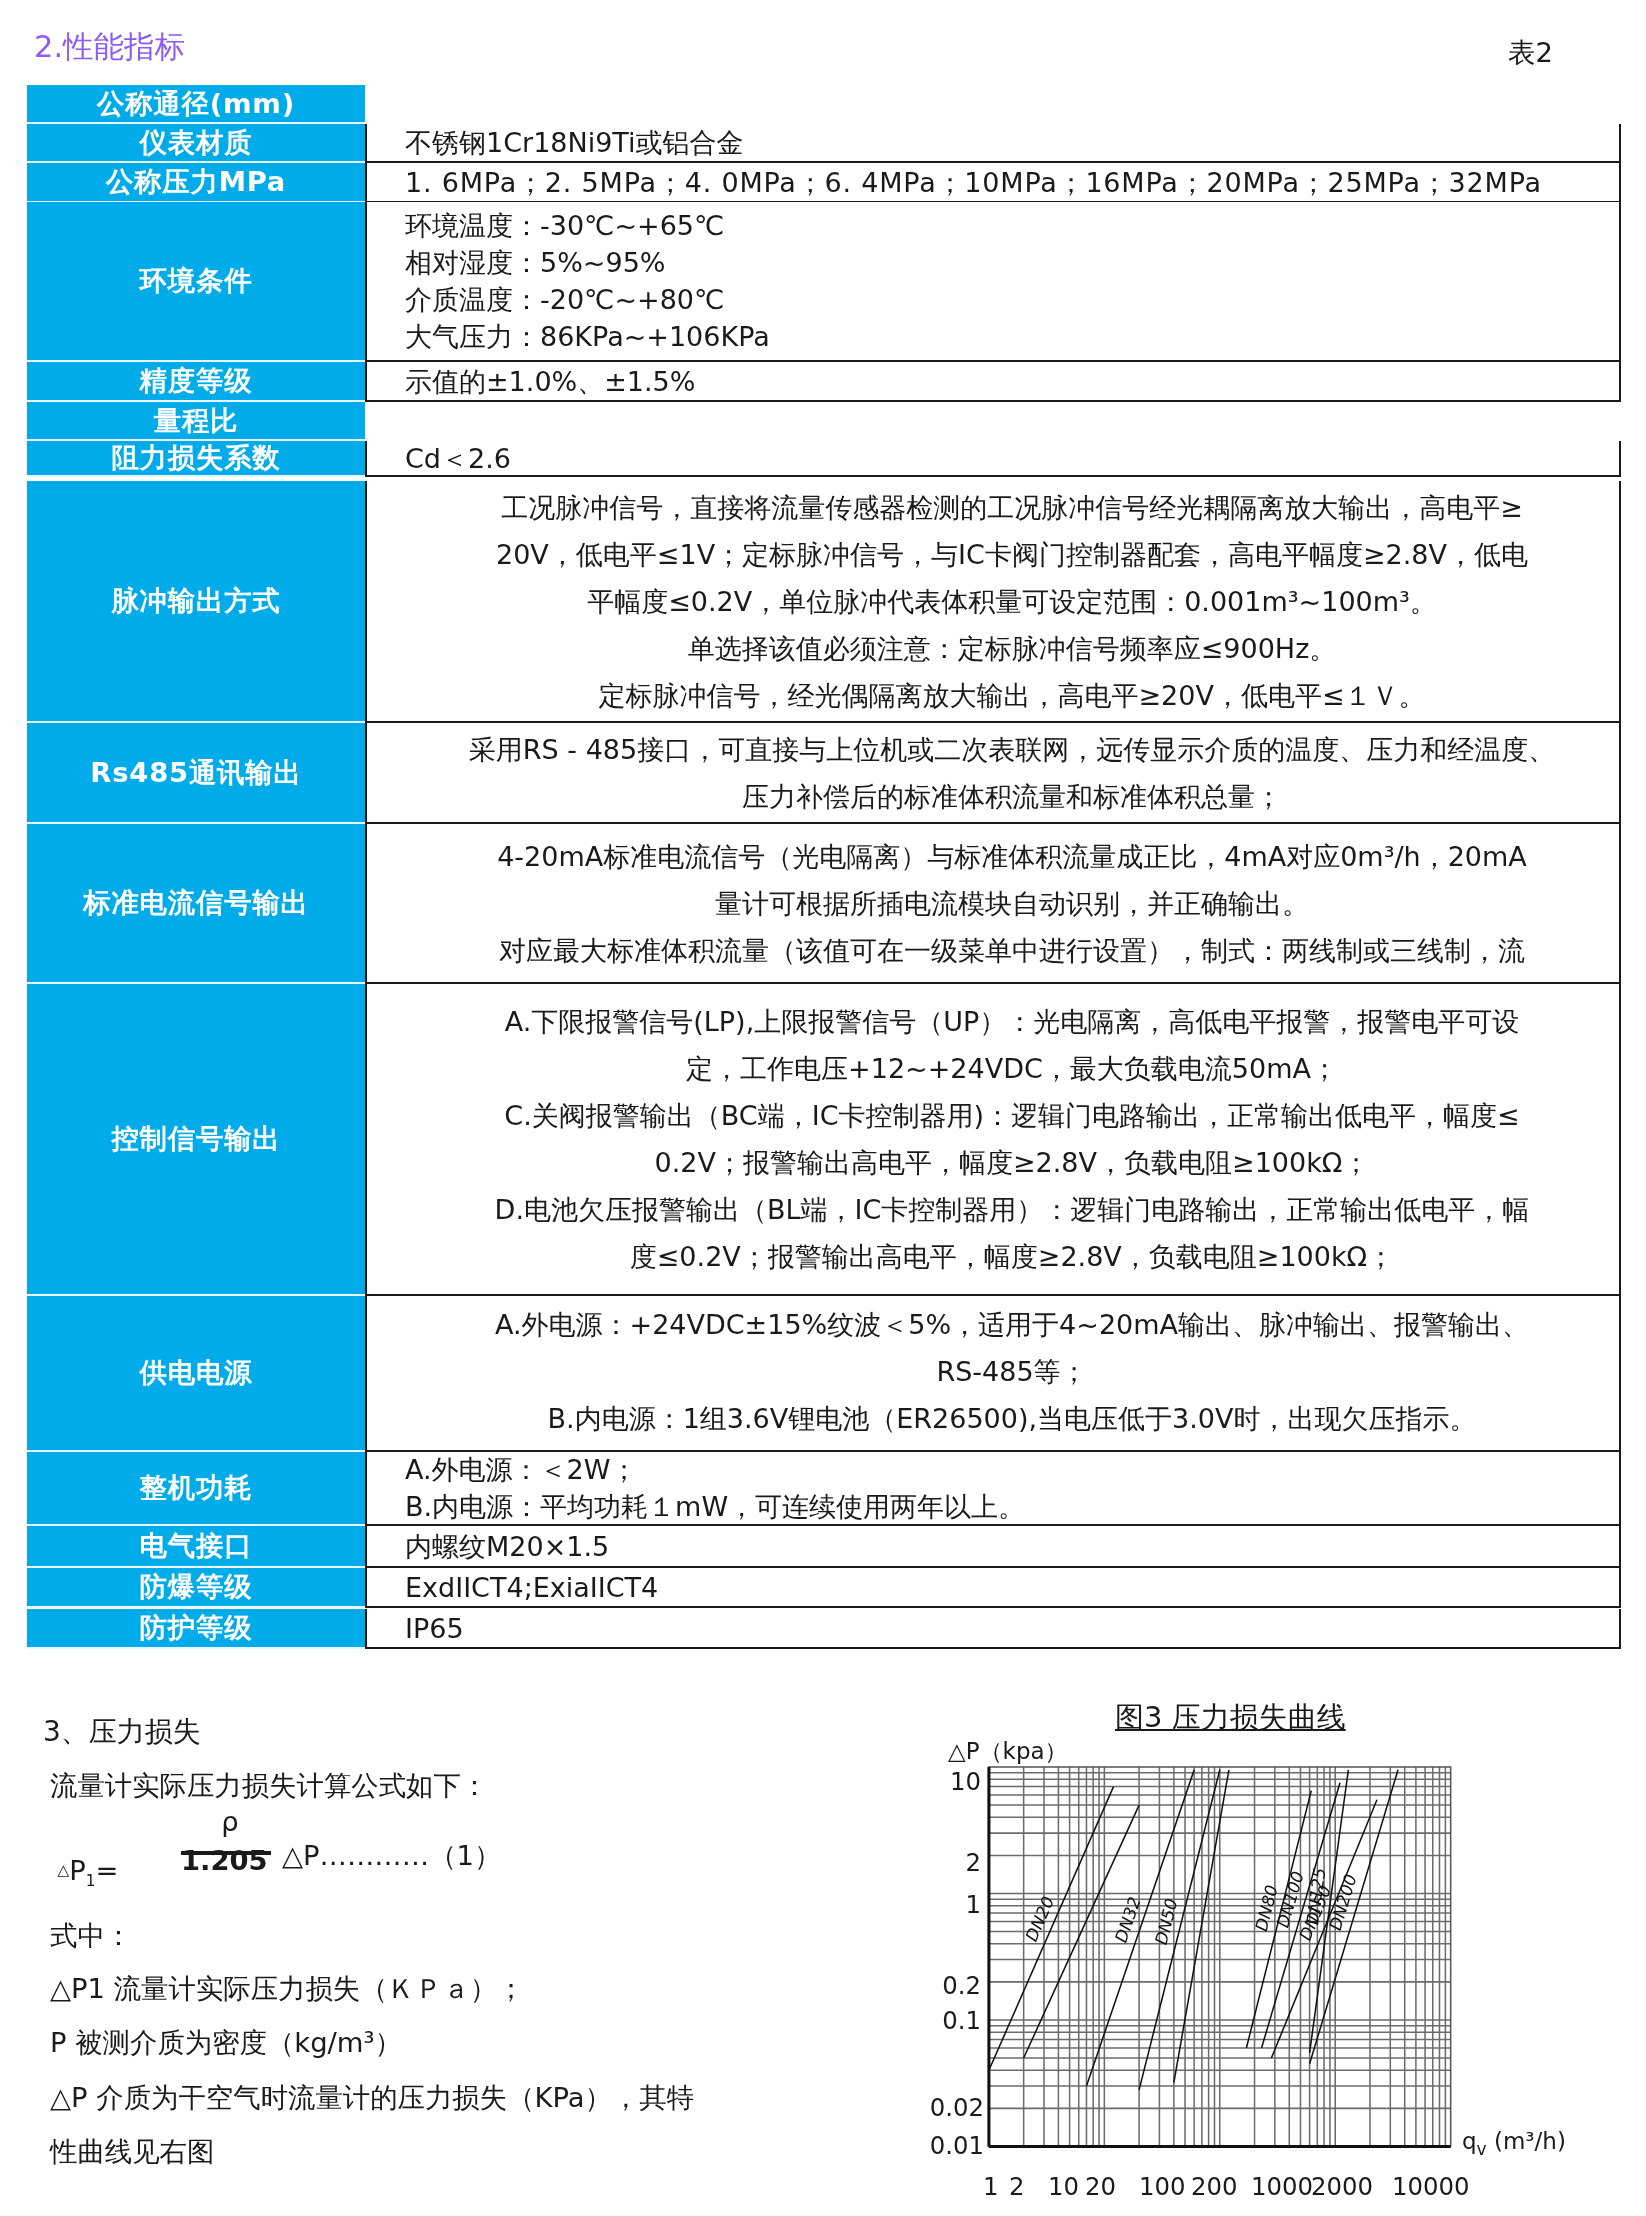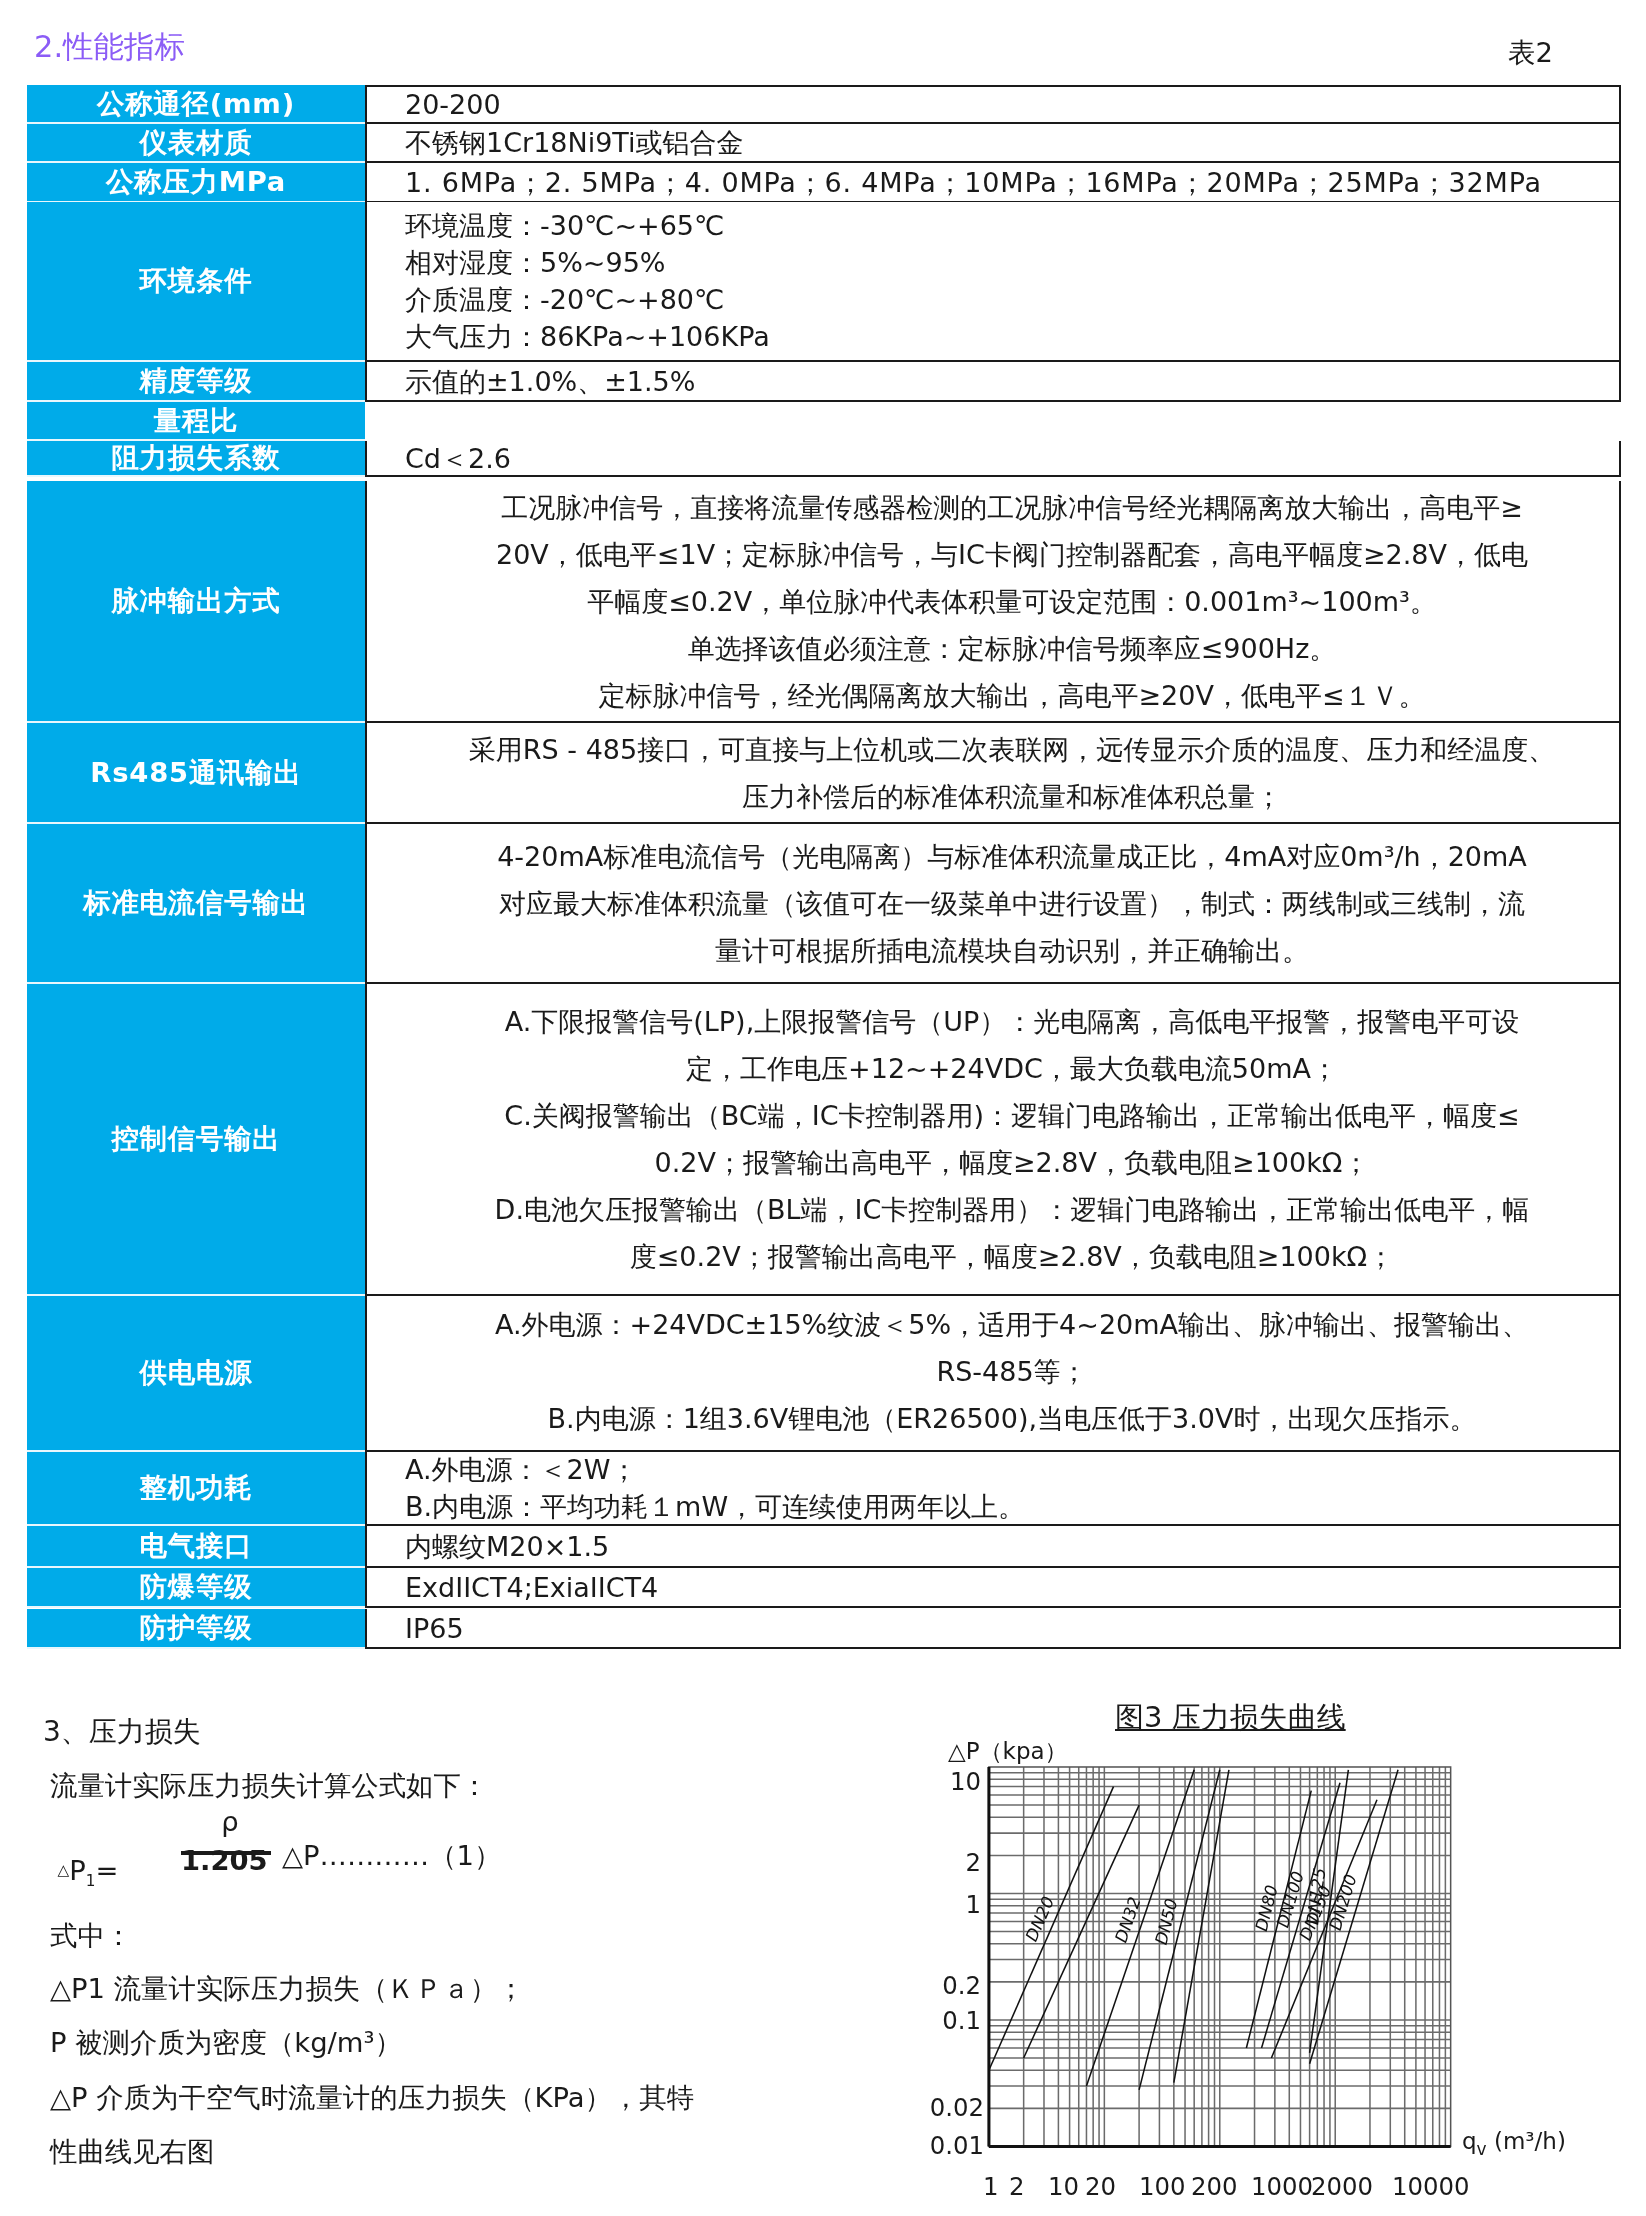--- a/index.html
+++ b/index.html
@@ -47,23 +47,20 @@
 </style>
 </head>
 <body>
 
 <div class="section-title">2.性能指标</div>
 <div class="table-caption">表2</div>
 
 <div class="spec-table">
   <div class="spec-row first" style="top:0;height:39px">
     <div class="spec-label">公称通径(mm)</div>
-    <div class="spec-value tight">
-      <div class="line">20-200</div>
-    </div>
   </div>
   <div class="spec-row" style="top:39px;height:39px">
     <div class="spec-label">仪表材质</div>
     <div class="spec-value tight">
       <div class="line">不锈钢1Cr18Ni9Ti或铝合金</div>
     </div>
   </div>
   <div class="spec-row" style="top:78px;height:40px">
     <div class="spec-label">公称压力MPa</div>
     <div class="spec-value tight">
@@ -108,22 +105,22 @@
     <div class="spec-label">Rs485通讯输出</div>
     <div class="spec-value wide">
       <div class="line">采用RS - 485接口，可直接与上位机或二次表联网，远传显示介质的温度、压力和经温度、</div>
       <div class="line">压力补偿后的标准体积流量和标准体积总量；</div>
     </div>
   </div>
   <div class="spec-row" style="top:739px;height:160px">
     <div class="spec-label">标准电流信号输出</div>
     <div class="spec-value wide">
       <div class="line">4-20mA标准电流信号（光电隔离）与标准体积流量成正比，4mA对应0m³/h，20mA</div>
+      <div class="line">量计可根据所插电流模块自动识别，并正确输出。</div>
       <div class="line">对应最大标准体积流量（该值可在一级菜单中进行设置），制式：两线制或三线制，流</div>
-      <div class="line">量计可根据所插电流模块自动识别，并正确输出。</div>
     </div>
   </div>
   <div class="spec-row" style="top:899px;height:312px">
     <div class="spec-label">控制信号输出</div>
     <div class="spec-value wide">
       <div class="line">A.下限报警信号(LP),上限报警信号（UP）：光电隔离，高低电平报警，报警电平可设</div>
       <div class="line">定，工作电压+12~+24VDC，最大负载电流50mA；</div>
       <div class="line">C.关阀报警输出（BC端，IC卡控制器用)：逻辑门电路输出，正常输出低电平，幅度≤</div>
       <div class="line">0.2V；报警输出高电平，幅度≥2.8V，负载电阻≥100kΩ；</div>
       <div class="line">D.电池欠压报警输出（BL端，IC卡控制器用）：逻辑门电路输出，正常输出低电平，幅</div>

